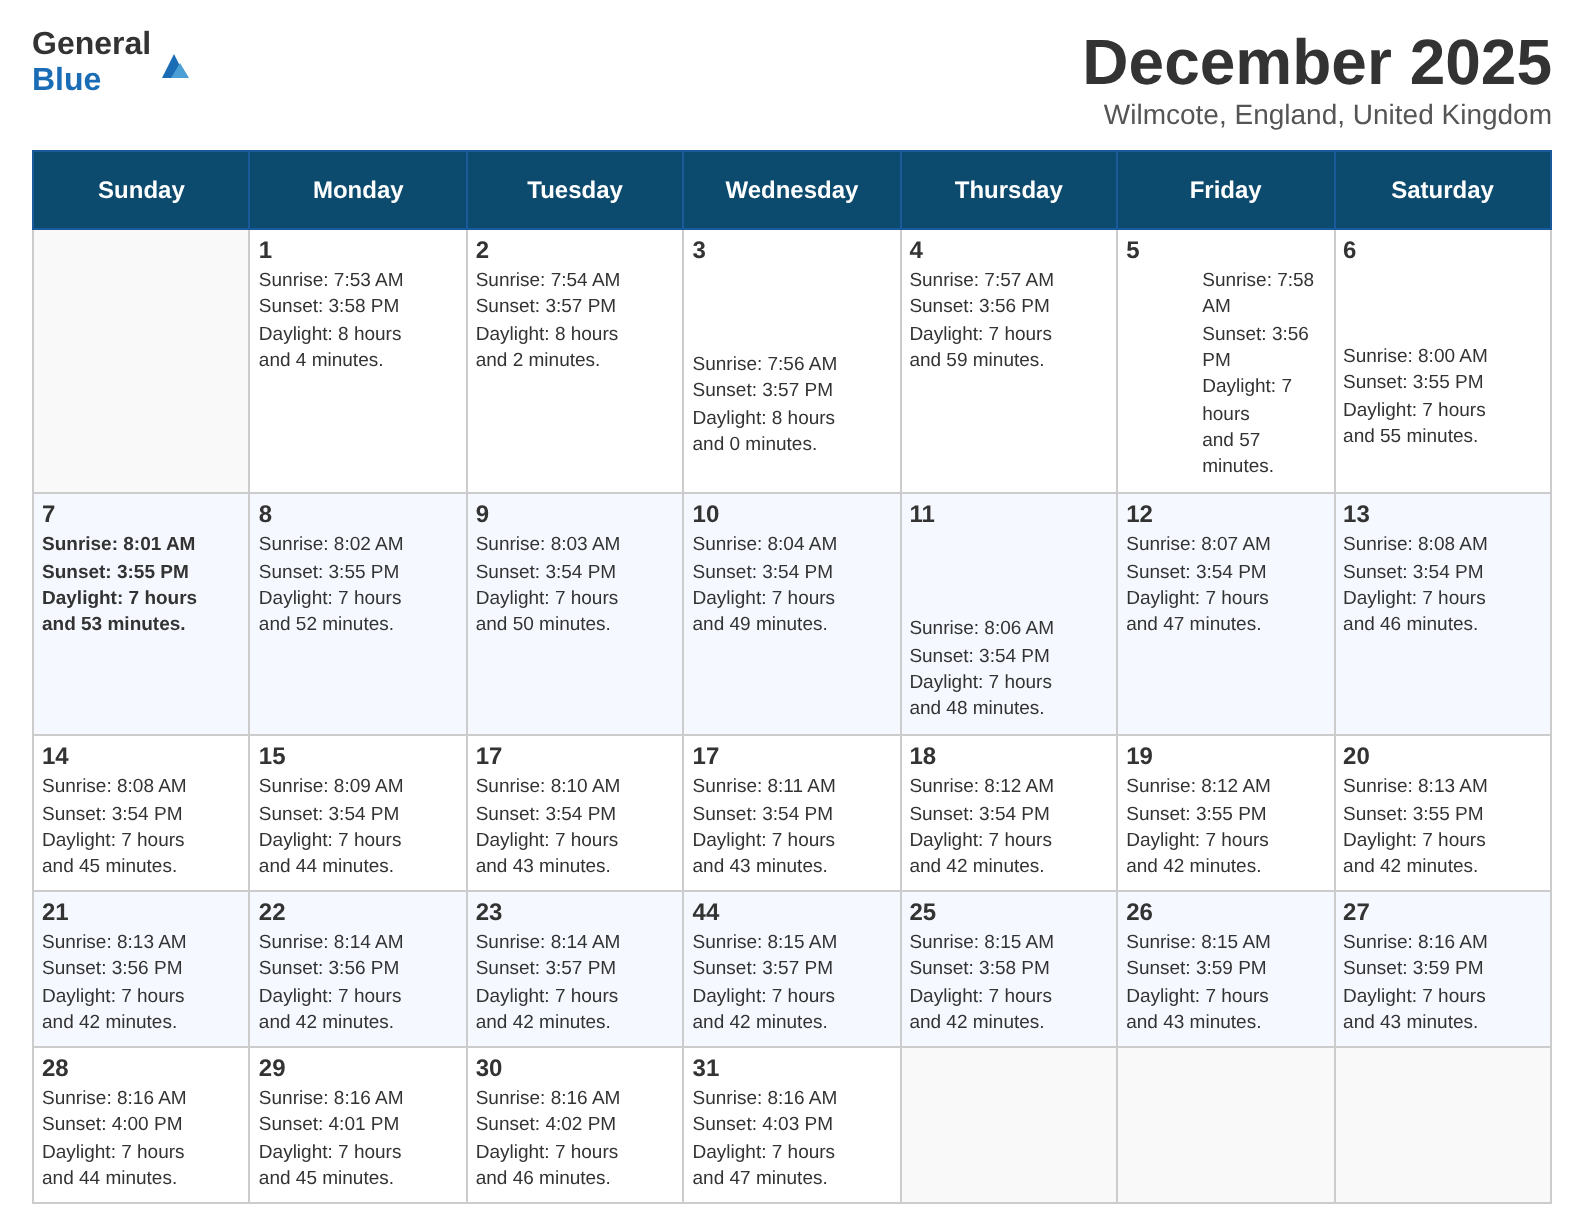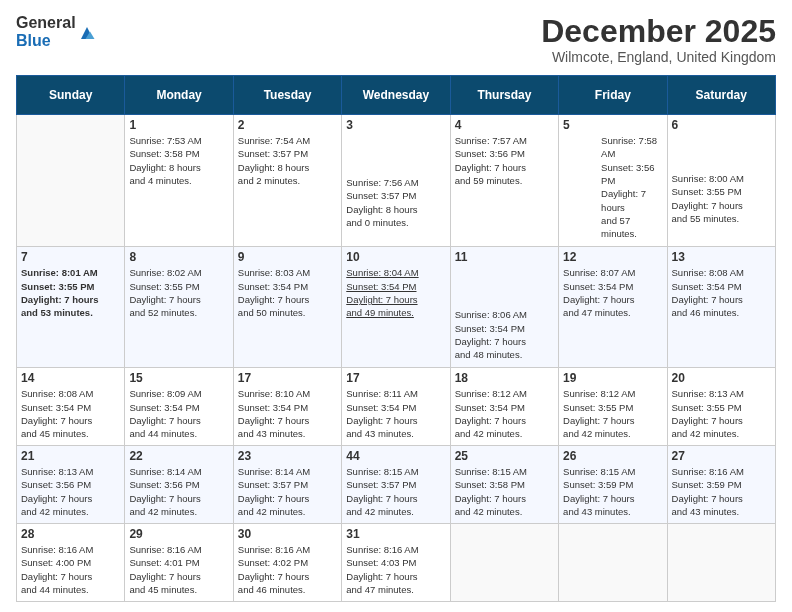--- a/index.html
+++ b/index.html
@@ -200,21 +200,21 @@
           </td>
           <td>
             <span class="day-number">9</span>
             <div class="day-info" style="white-space: pre-line;">Sunrise: 8:03 AM
 Sunset: 3:54 PM
 Daylight: 7 hours
 and 50 minutes.</div>
           </td>
           <td>
             <span class="day-number">10</span>
-            <div class="day-info" style="white-space: pre-line; text-decoration: underline;">Sunrise: 8:04 AM
+            <div class="day-info" style="white-space: pre-line;">Sunrise: 8:04 AM
 Sunset: 3:54 PM
 Daylight: 7 hours
 and 49 minutes.</div>
           </td>
           <td>
             <span class="day-number">11</span>
             <div class="day-info" style="white-space: pre-line; margin-top: 44px;">Sunrise: 8:06 AM
 Sunset: 3:54 PM
 Daylight: 7 hours
 and 48 minutes.</div>

